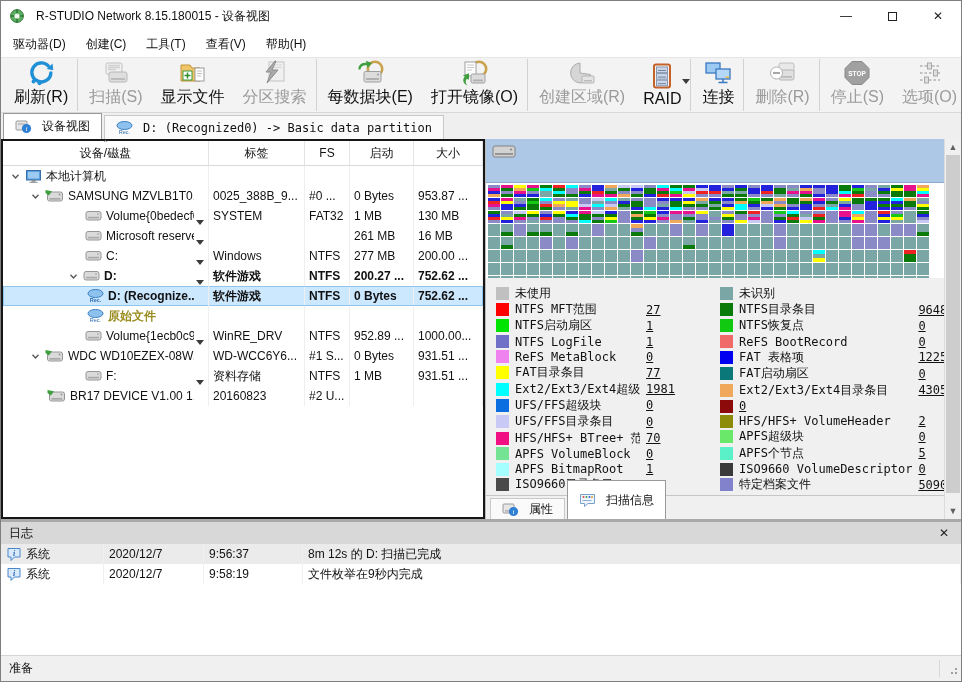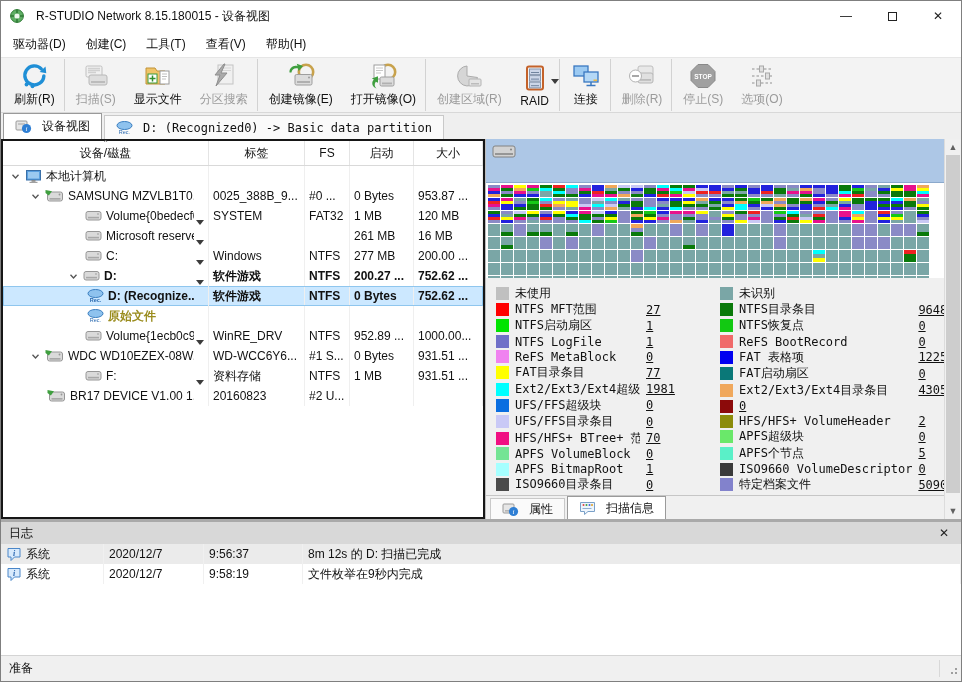--- a/index.html
+++ b/index.html
@@ -15,21 +15,21 @@
   .wbtn .sq { width:9px; height:9px; border:1px solid #222; display:inline-block; }
 
   
   .menubar { height:26px; flex:none; display:flex; align-items:center; padding-left:2px; background:#fff; }
   .menu-item { padding:4px 10px; }
 
   
   .toolbar { height:56px; flex:none; display:flex; align-items:stretch; background:#f3f3f3; border-top:1px solid #e6e6e6; border-bottom:1px solid #d8d8d8; padding:1px 4px; }
   .tbtn { display:flex; flex-direction:column; align-items:center; justify-content:flex-end; padding:2px 9px 3px 9px; position:relative; }
   .tbtn .ticon { height:32px; display:flex; align-items:center; justify-content:center; }
-  .tbtn .tlabel { font-size:12px; white-space:nowrap; }
+  .tbtn .tlabel { font-size:16px; white-space:nowrap; }
   .tbtn.disabled .tlabel { color:#9b9b9b; }
   .tbtn.gend { border-right:1px solid #d2d2d2; margin-right:2px; }
   .tbtn .ddarrow { position:absolute; right:0px; top:14px; }
 
   
   .tabbar { height:26px; flex:none; background:#efefef; display:flex; align-items:flex-end; padding-left:2px; gap:2px; }
   .vtab { height:24px; display:flex; align-items:center; gap:6px; padding:0 11px; background:#fafafa; border:1px solid #c9c9c9; border-bottom:none; white-space:nowrap; }
   .vtab.active { background:#fff; height:26px; border-color:#9a9a9a; }
   .vtab .vtlabel.mono { font-family:"DejaVu Sans Mono","Liberation Mono",monospace; font-size:12px; }
 
@@ -64,21 +64,21 @@
   .legend { flex:1; display:flex; padding:7px 8px 2px 10px; gap:16px; font-family:"DejaVu Sans Mono","Liberation Mono",monospace; font-size:12px; overflow:hidden; }
   .lcol { display:flex; flex-direction:column; }
   .lcol.left { width:208px; flex:none; }
   .lcol.right { flex:1; }
   .lgrow { height:16.4px; display:flex; align-items:center; gap:6px; }
   .sw { width:13px; height:13px; flex:none; }
   .lglabel { flex:1; white-space:nowrap; overflow:hidden; }
   .lgcount { width:58px; flex:none;text-decoration:underline; }
   .rp-tabs { height:24px; flex:none; display:flex; align-items:flex-end; gap:2px; padding-left:4px; background:#f0f0f0; border-top:1px solid #c6c6c6; }
   .rp-tabs .vtab { height:21px; }
-  .rp-tabs .vtab.active { height:23px; background:#fff; }
+  .rp-tabs .vtab.active { height:39px; background:#fff; }
 
   
   .rp-scrollbar { width:17px; flex:none; background:#f0f0f0; border-left:1px solid #dcdcdc; display:flex; flex-direction:column; }
   .sb-arrow { height:16px; flex:none; display:flex; align-items:center; justify-content:center; color:#606060; font-size:9px; }
   .sb-track { flex:1; position:relative; background:#f0f0f0; }
   .sb-thumb { position:absolute; left:1px; right:1px; top:0; height:97%; background:#cdcdcd; }
 
   
   .log-panel { height:136px; flex:none; display:flex; flex-direction:column; background:#fff; border-top:3px solid #a9a9a9; }
   .log-title { height:22px; flex:none; background:#d8d8d8; display:flex; align-items:center; padding:0 8px; }
@@ -184,21 +184,21 @@
     <div class="tbtn">
       <span class="ticon">
           <svg width="30" height="28" viewBox="0 0 30 28">
             <circle cx="20" cy="10" r="7.2" fill="none" stroke="#c8a24c" stroke-width="2.6"></circle>
             <path d="M3.5 10.5c-.4-4.5 3.8-7.8 8-6.4l-.7-2.3 6.2 2.3-4.4 4.9-.7-2.4c-3.3-.9-6.3 1-6.4 3.9z" fill="#3f9f3f"></path>
             <rect x="9" y="12.5" width="17" height="10.5" rx="1.5" fill="#dcdcdc" stroke="#9e9e9e"></rect>
             <rect x="11" y="19" width="13" height="2" fill="#b0b0b0"></rect>
             <circle cx="23" cy="15.5" r="1" fill="#9e9e9e"></circle>
           </svg>
         </span>
-      <span class="tlabel">创建镜像(E)</span>
+      <span class="tlabel">每数据块(E)</span>
     </div>
 
     <div class="tbtn gend">
       <span class="ticon">
           <svg width="30" height="28" viewBox="0 0 30 28">
             <circle cx="20" cy="10" r="7.2" fill="none" stroke="#c8a24c" stroke-width="2.6"></circle>
             <rect x="6" y="3" width="11" height="14" fill="#fff" stroke="#9e9e9e"></rect>
             <path d="M8 6h7M8 8.5h7M8 11h5" stroke="#c8c8c8"></path>
             <path d="M8.5 26.5c-4.5-1.5-5.5-6.5-2.5-9l-2.2-1 6.2-2.3v6.6l-2.2-1c-1.8 2.2-1.3 5 .7 6.7z" fill="#3f9f3f"></path>
             <rect x="12" y="15" width="14" height="9" rx="1.5" fill="#dcdcdc" stroke="#9e9e9e"></rect>
@@ -396,21 +396,21 @@
                 </svg>
               </span>
           <span class="tname">Volume{0bedecf0-..</span>
           <span class="dd"><svg width="8" height="5" viewBox="0 0 8 5">
                   <path d="M0 0h8L4 5z" fill="#3c3c3c"></path>
                 </svg></span>
         </div>
         <div class="tc c-label">SYSTEM</div>
         <div class="tc c-fs">FAT32</div>
         <div class="tc c-start">1 MB</div>
-        <div class="tc c-size">120 MB</div>
+        <div class="tc c-size">130 MB</div>
       </div>
 
       <div class="trow">
         <div class="tc c-dev" style="padding-left: 82px;">
 
           <span class="rowicon">
                 <svg width="17" height="12" viewBox="0 0 17 12">
                   <rect x="1" y="1.5" width="15" height="8.5" rx="2" fill="#dadada" stroke="#969696"></rect>
                   <rect x="3" y="6.8" width="11" height="1.6" fill="#a8a8a8"></rect>
                   <circle cx="13" cy="4" r=".8" fill="#969696"></circle>

